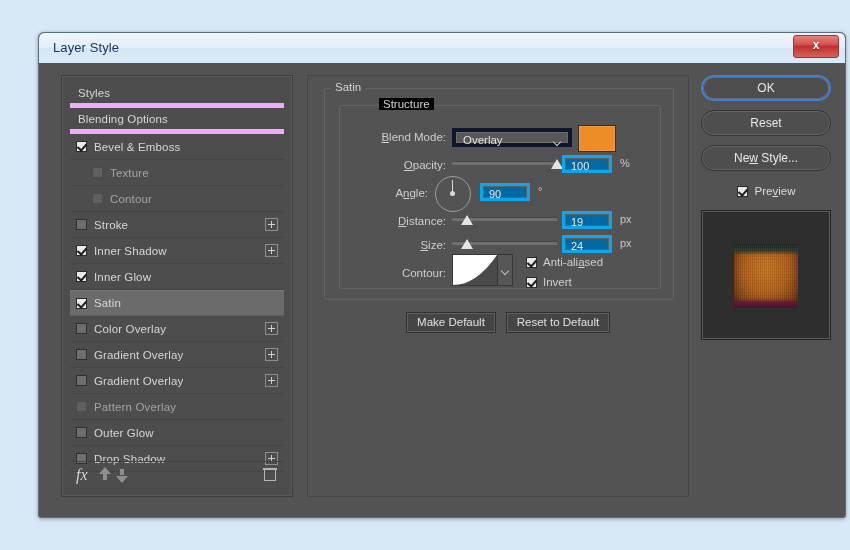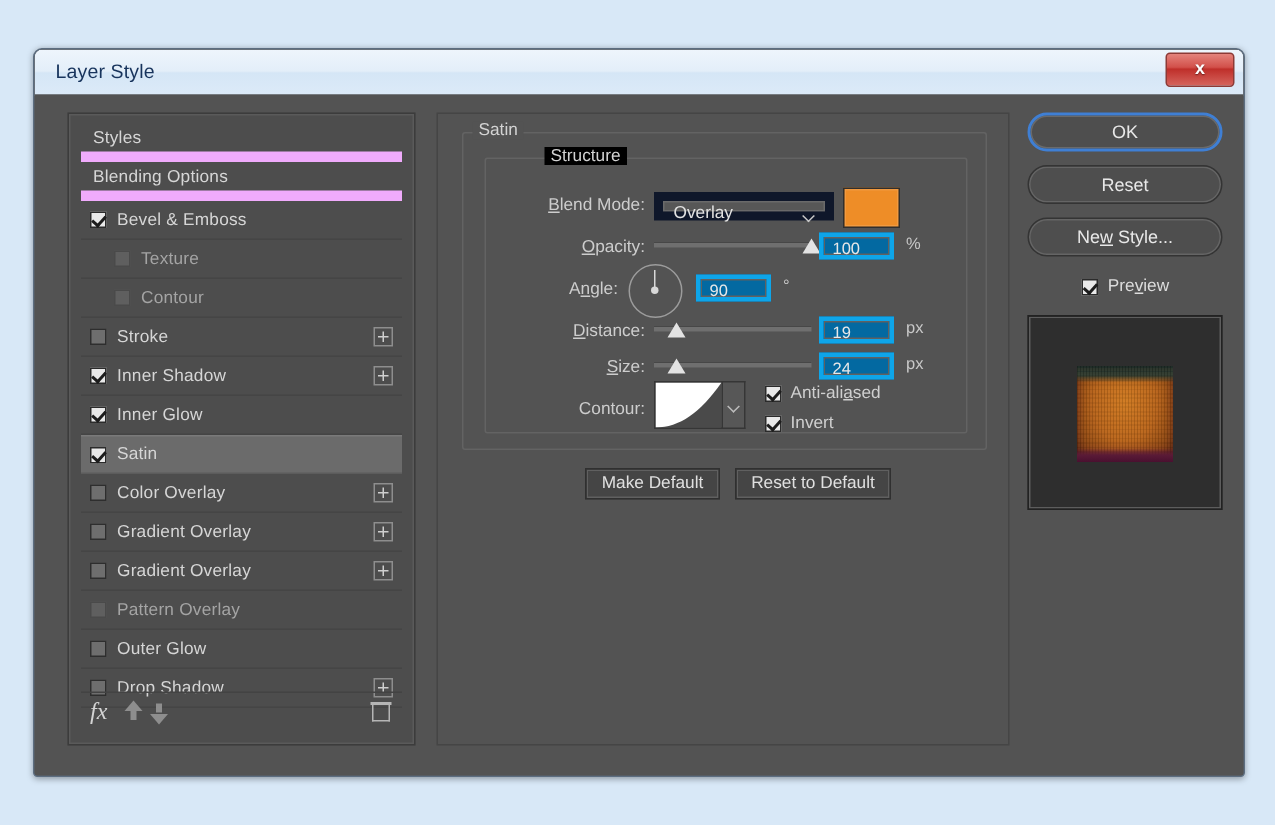--- a/index.html
+++ b/index.html
@@ -7,21 +7,21 @@
     width: 850px; height: 550px;
     background: #d8e8f7;
     font-family: "Liberation Sans", sans-serif;
     overflow: hidden;
   }
   #root { position: relative; width: 850px; height: 550px; }
 
   
   .window {
     position: absolute;
-    left: 22px; top: 32px;
+    left: 38px; top: 32px;
     width: 806px; height: 484px;
     border: 1px solid #5c6d80;
     border-radius: 6px 6px 3px 3px;
     background: #535353;
     box-shadow: 0 1px 4px rgba(0,0,0,0.35);
     overflow: hidden;
   }
   .titlebar {
     position: absolute; left: 0; top: 0;
     width: 100%; height: 30px;
@@ -66,21 +66,21 @@
     width: 214px;
   }
   .style-row {
     position: relative;
     height: 26px;
     border-bottom: 1px solid #454545;
     box-sizing: border-box;
     display: flex; align-items: center;
     cursor: pointer;
   }
-  .style-row.header { border-bottom: 7px solid #f0abfc; }
+  .style-row.header { border-bottom: 5px solid #f0abfc; }
   .style-row.selected {
     background: #6b6b6b;
     border-top: 1px solid #7a7a7a;
     border-bottom: 1px solid #5c5c5c;
   }
   .style-label {
     font-size: 11.5px; color: #d6d6d6;
     letter-spacing: 0.15px;
   }
   .style-row.header .style-label { padding-left: 8px; }
@@ -204,21 +204,21 @@
     position: absolute; right: 0; top: 3px;
     font-size: 11.5px; color: #cdcdcd;
     white-space: nowrap;
   }
   .underl { text-decoration: underline; }
 
   .select {
     position: absolute;
     height: 19px;
     background: #575757;
-    border: 6px solid #0f172a;
+    border: 4px solid #0f172a;
     box-shadow: inset 0 0 0 1px #6a6a6a;
     box-sizing: border-box;
     cursor: pointer;
   }
   .select .val {
     position: absolute; left: 7px; top: 2px;
     font-size: 11.5px; color: #e2e2e2;
   }
   .select .chev {
     position: absolute; right: 7px; top: 7px;

